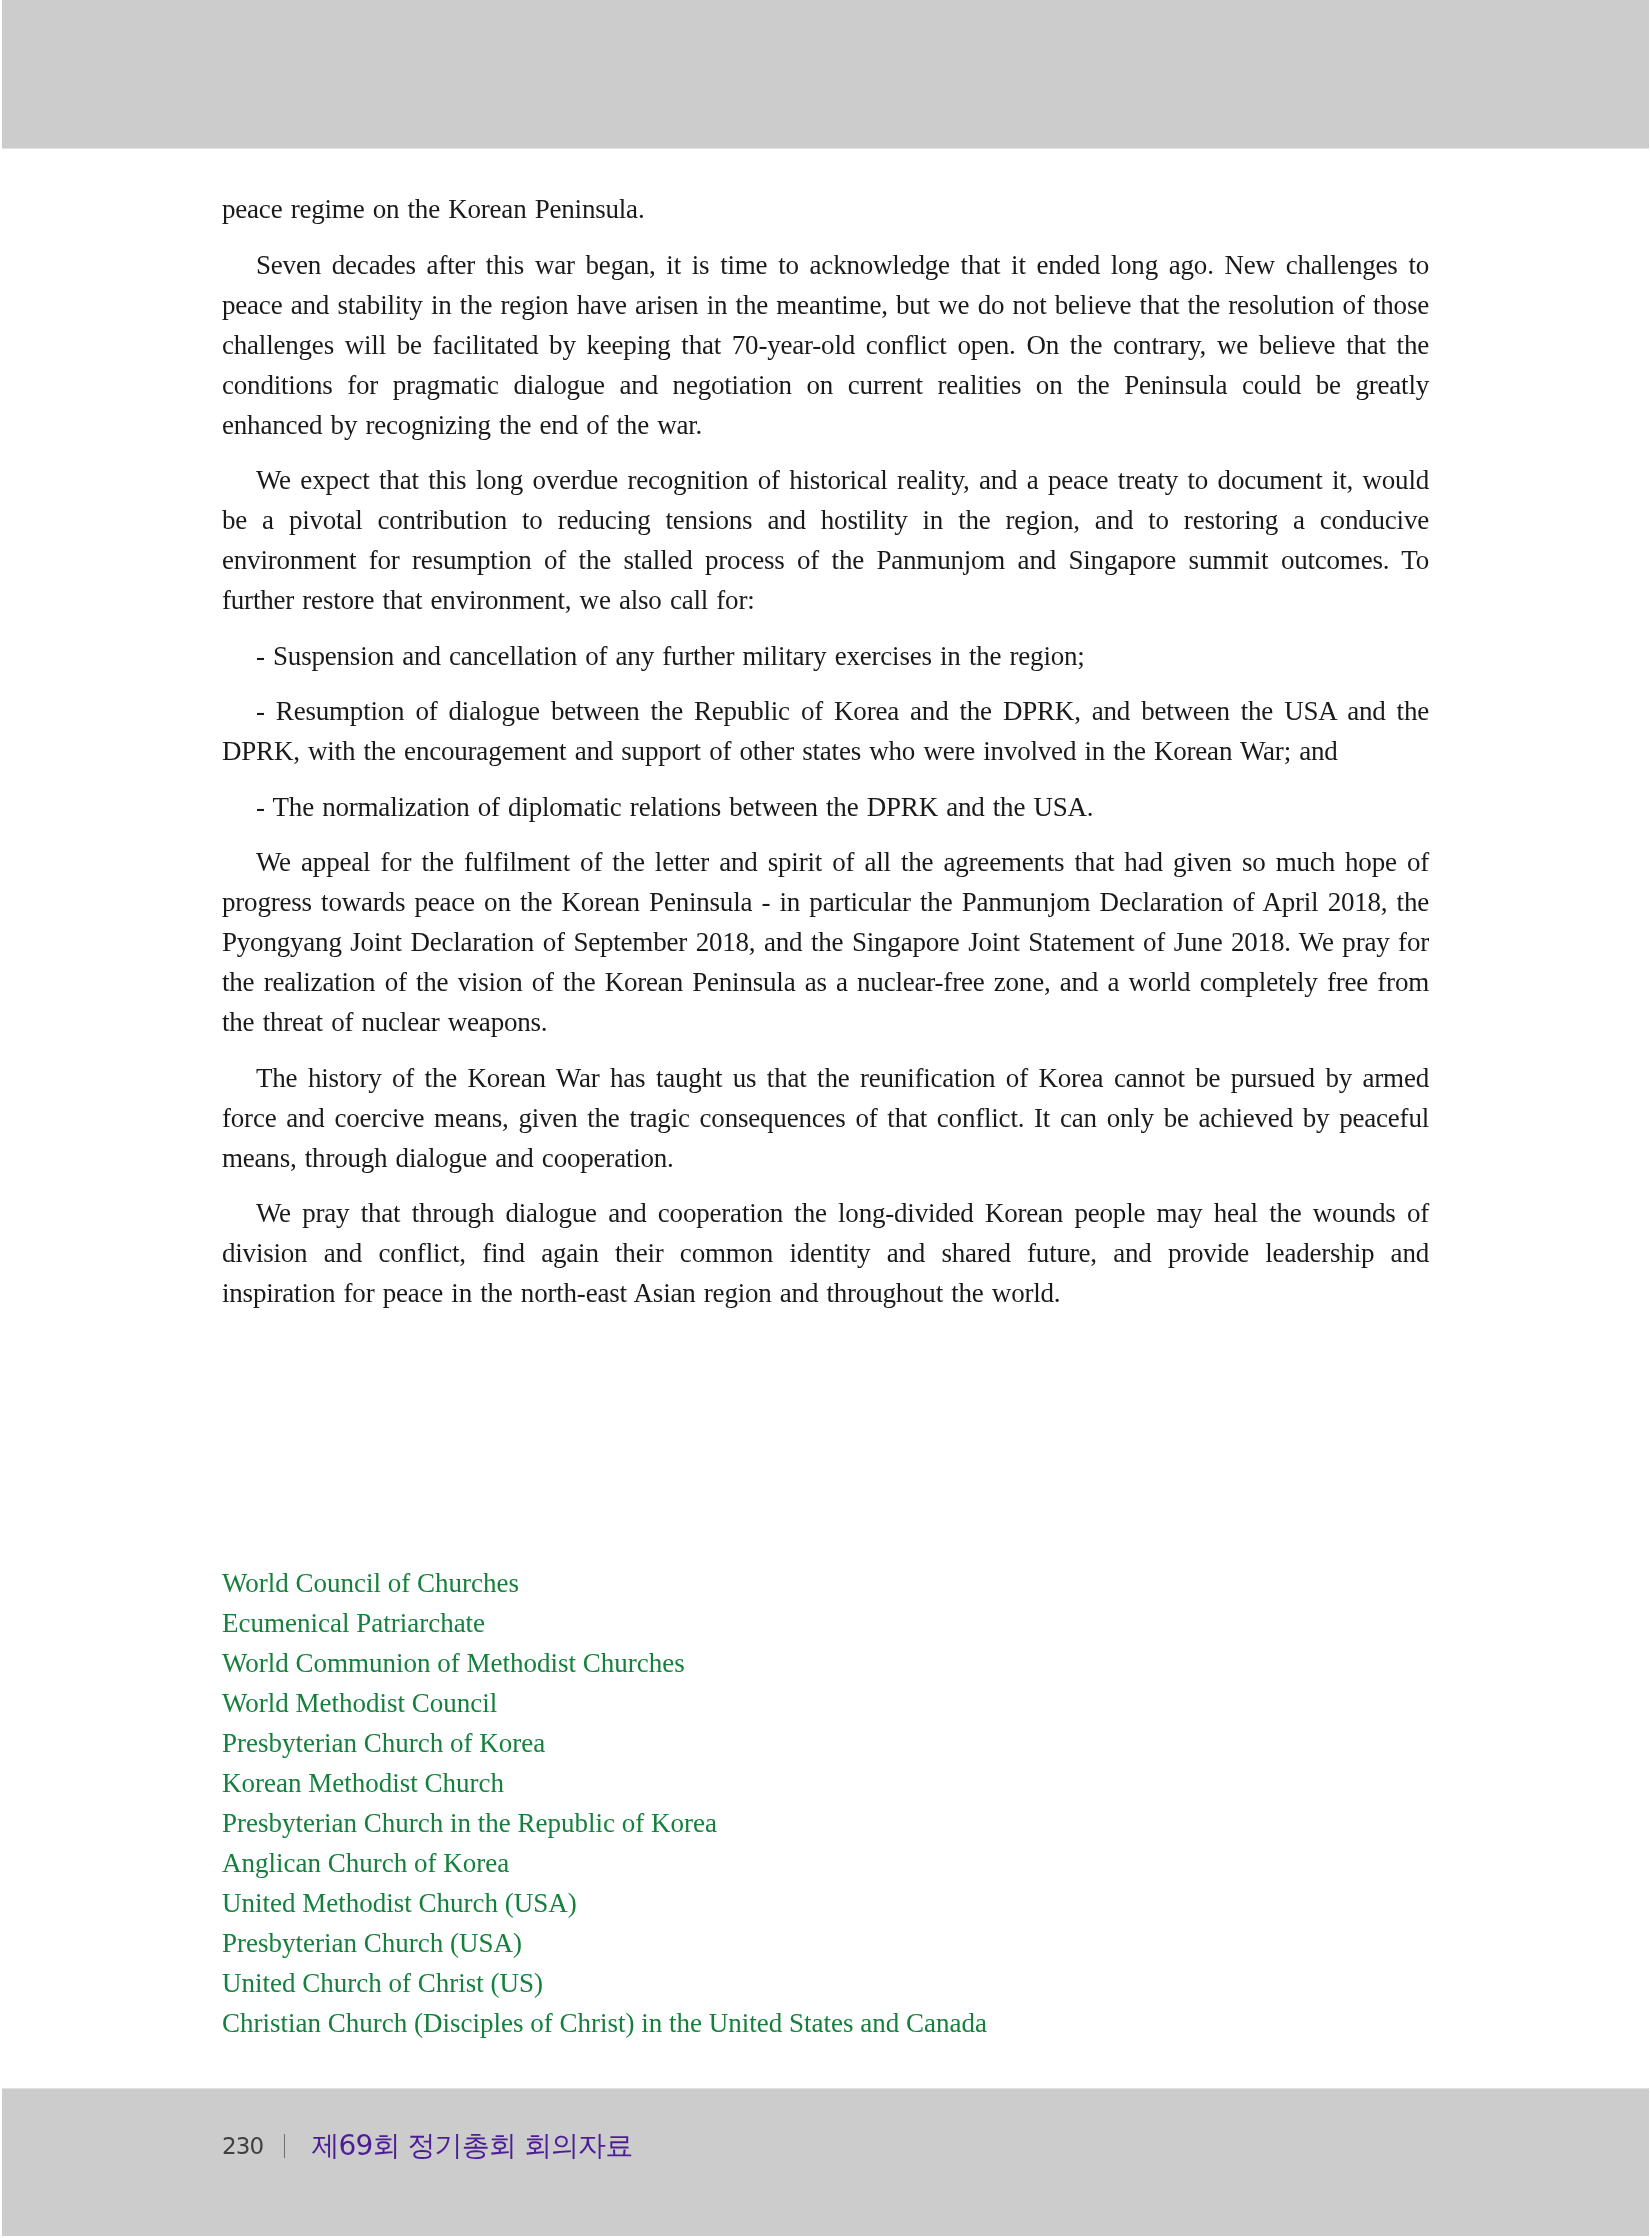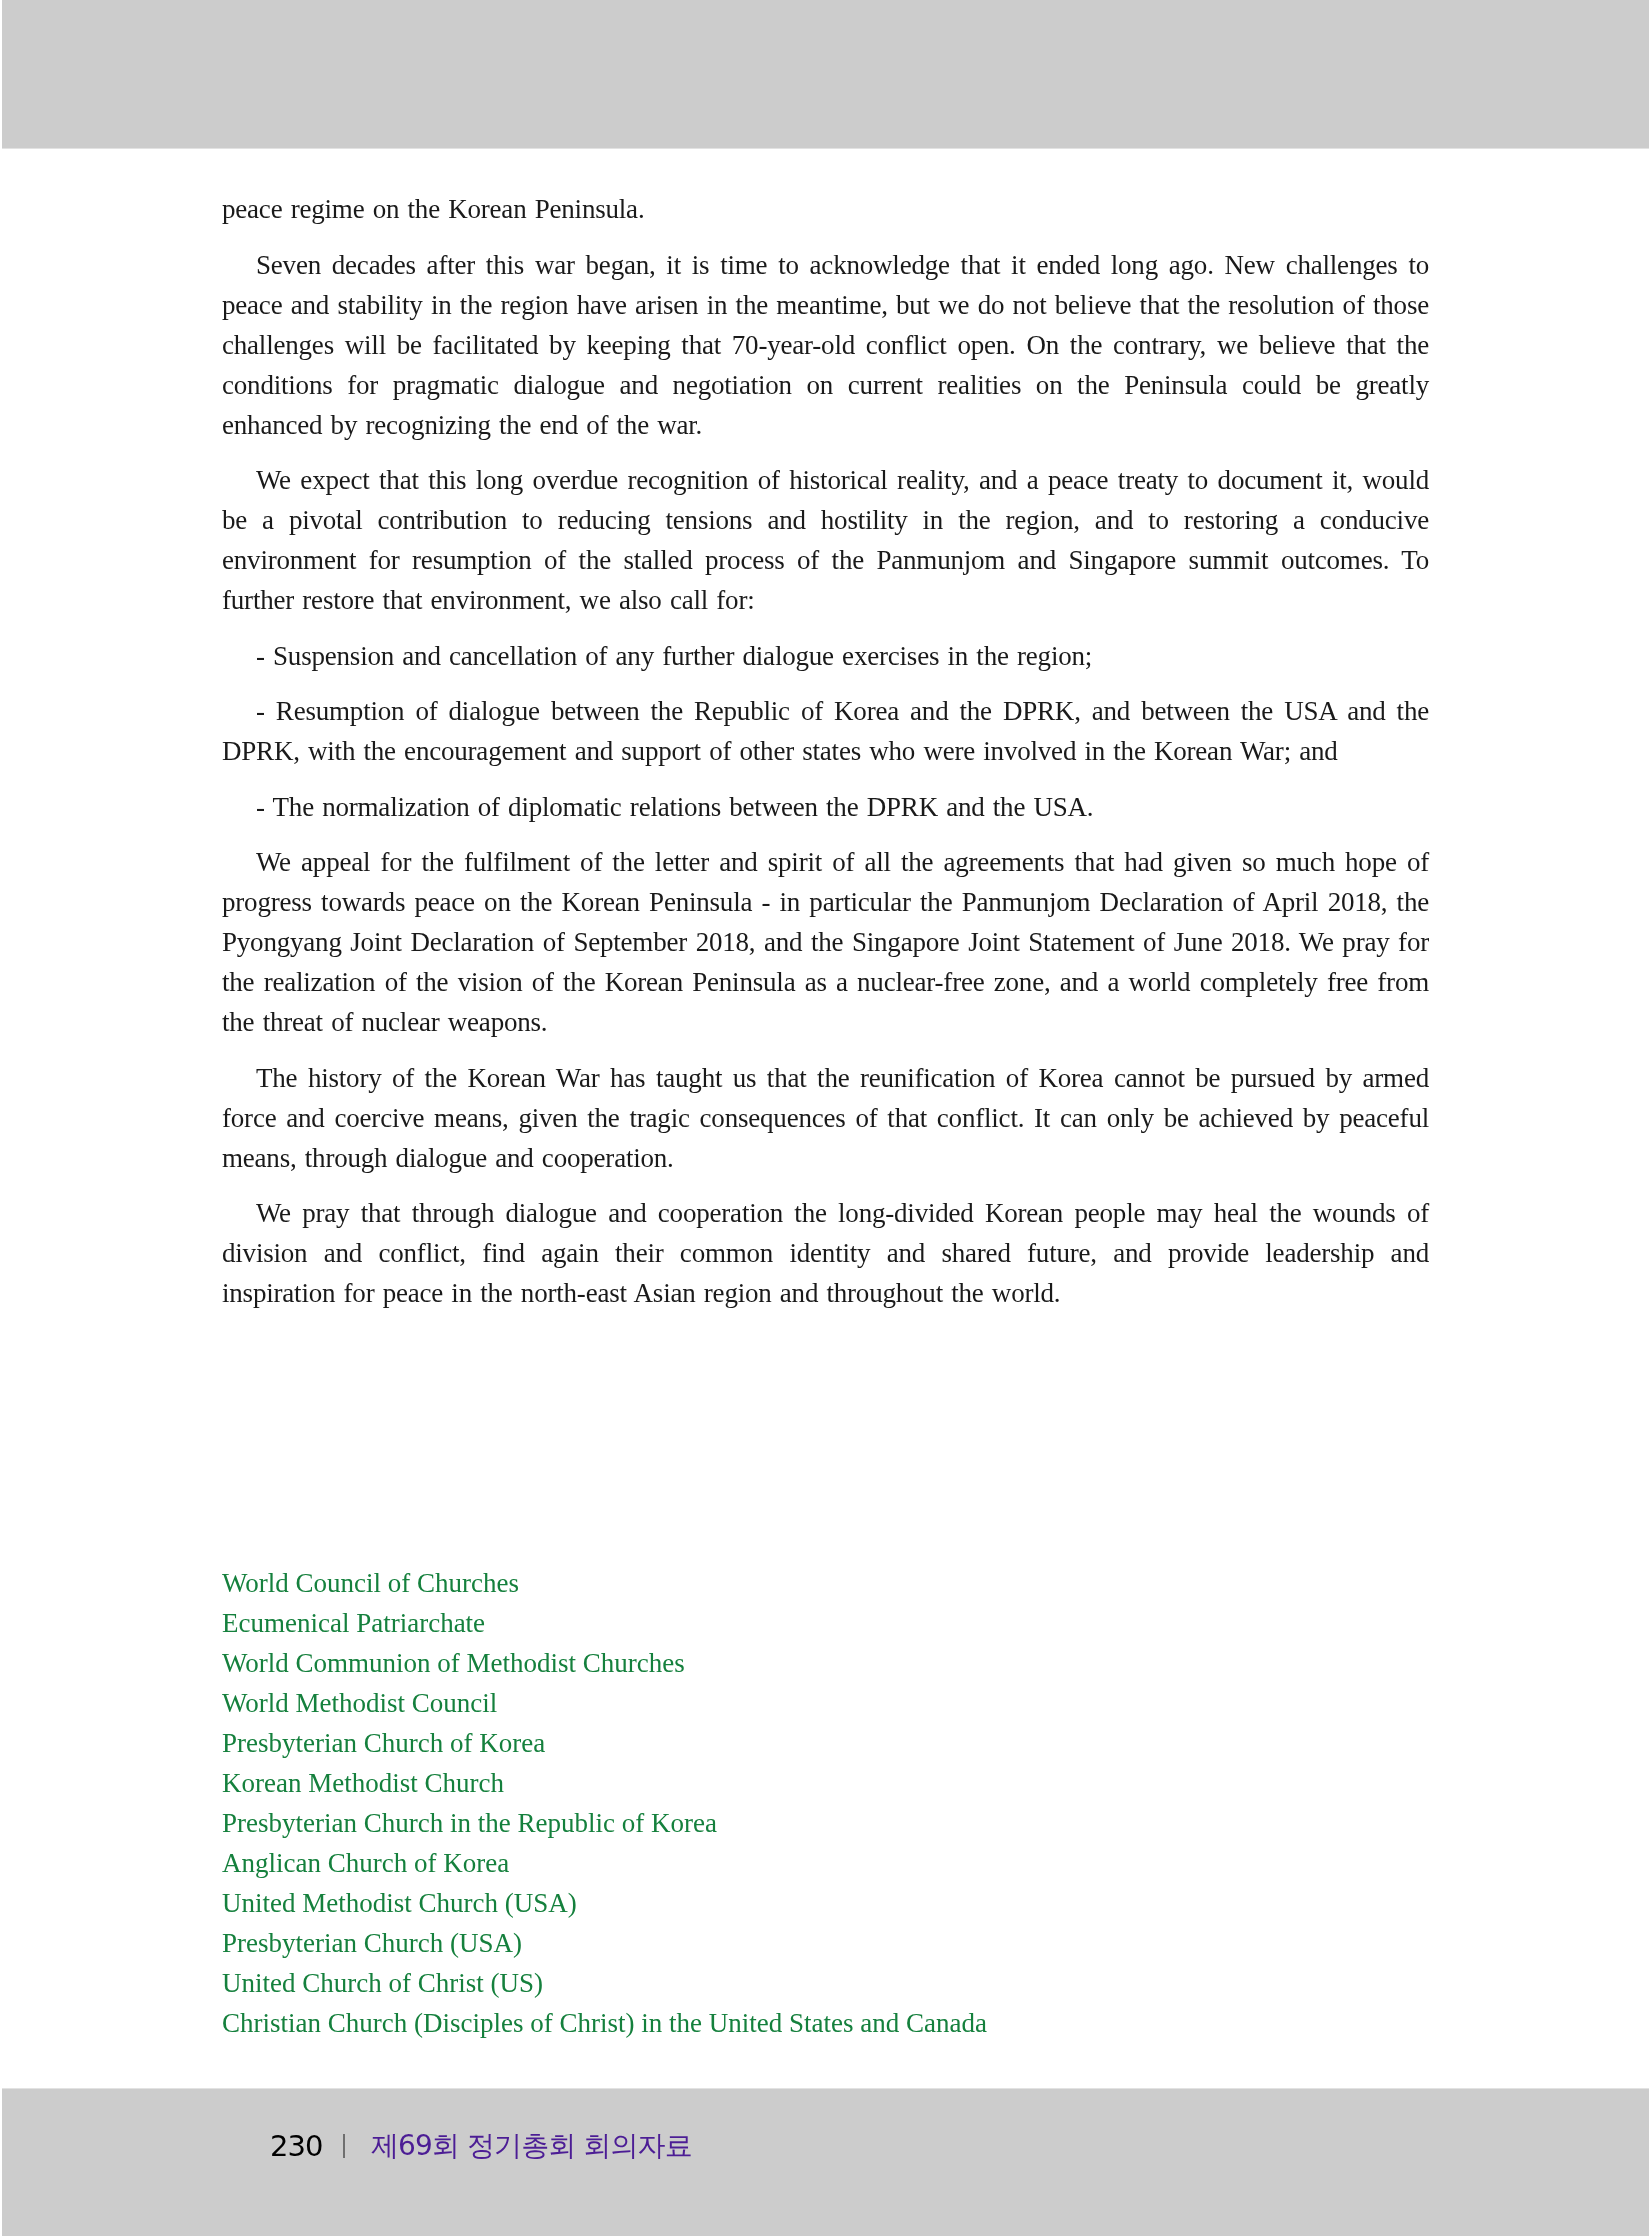--- a/index.html
+++ b/index.html
@@ -33,34 +33,34 @@
     list-style:none; margin:0; padding:0;
   }
   .sig-list li {
     font-size:27px; line-height:40px; color:#15803d;
   }
   .footer {
     position:absolute; left:222px; top:2127px;
     display:flex; align-items:center;
     font-family:"DejaVu Sans","Liberation Sans",sans-serif;
   }
-  .page-num { font-size:29px; color:#000000; letter-spacing:-0.9px;margin-left:48px; }
+  .page-num { font-size:23px; color:#404040; letter-spacing:-0.9px; }
   .sep { width:1.7px; height:24px; background:#6f6f6f; margin:0 26px 0 20.6px; }
   .pub { font-size:28px; color:#4c1d95; letter-spacing:-0.9px; }
 </style>
 </head>
 <body>
 
 <div class="band-top"></div>
 
 <div class="content">
   <p class="p-cont">peace regime on the Korean Peninsula.</p>
   <p class="p-ind">Seven decades after this war began, it is time to acknowledge that it ended long ago. New challenges to peace and stability in the region have arisen in the meantime, but we do not believe that the resolution of those challenges will be facilitated by keeping that 70-year-old conflict open. On the contrary, we believe that the conditions for pragmatic dialogue and negotiation on current realities on the Peninsula could be greatly enhanced by recognizing the end of the war.</p>
   <p class="p-ind">We expect that this long overdue recognition of historical reality, and a peace treaty to document it, would be a pivotal contribution to reducing tensions and hostility in the region, and to restoring a conducive environment for resumption of the stalled process of the Panmunjom and Singapore summit outcomes. To further restore that environment, we also call for:</p>
-  <p class="bullet">- Suspension and cancellation of any further dialogue exercises in the region;</p>
+  <p class="bullet">- Suspension and cancellation of any further military exercises in the region;</p>
   <p class="bullet">- Resumption of dialogue between the Republic of Korea and the DPRK, and between the USA and the DPRK, with the encouragement and support of other states who were involved in the Korean War; and</p>
   <p class="bullet">- The normalization of diplomatic relations between the DPRK and the USA.</p>
   <p class="p-ind">We appeal for the fulfilment of the letter and spirit of all the agreements that had given so much hope of progress towards peace on the Korean Peninsula - in particular the Panmunjom Declaration of April 2018, the Pyongyang Joint Declaration of September 2018, and the Singapore Joint Statement of June 2018. We pray for the realization of the vision of the Korean Peninsula as a nuclear-free zone, and a world completely free from the threat of nuclear weapons.</p>
   <p class="p-ind">The history of the Korean War has taught us that the reunification of Korea cannot be pursued by armed force and coercive means, given the tragic consequences of that conflict. It can only be achieved by peaceful means, through dialogue and cooperation.</p>
   <p class="p-ind">We pray that through dialogue and cooperation the long-divided Korean people may heal the wounds of division and conflict, find again their common identity and shared future, and provide leadership and inspiration for peace in the north-east Asian region and throughout the world.</p>
 </div>
 
 <ul class="sig-list">
   <li>World Council of Churches</li>
   <li>Ecumenical Patriarchate</li>

